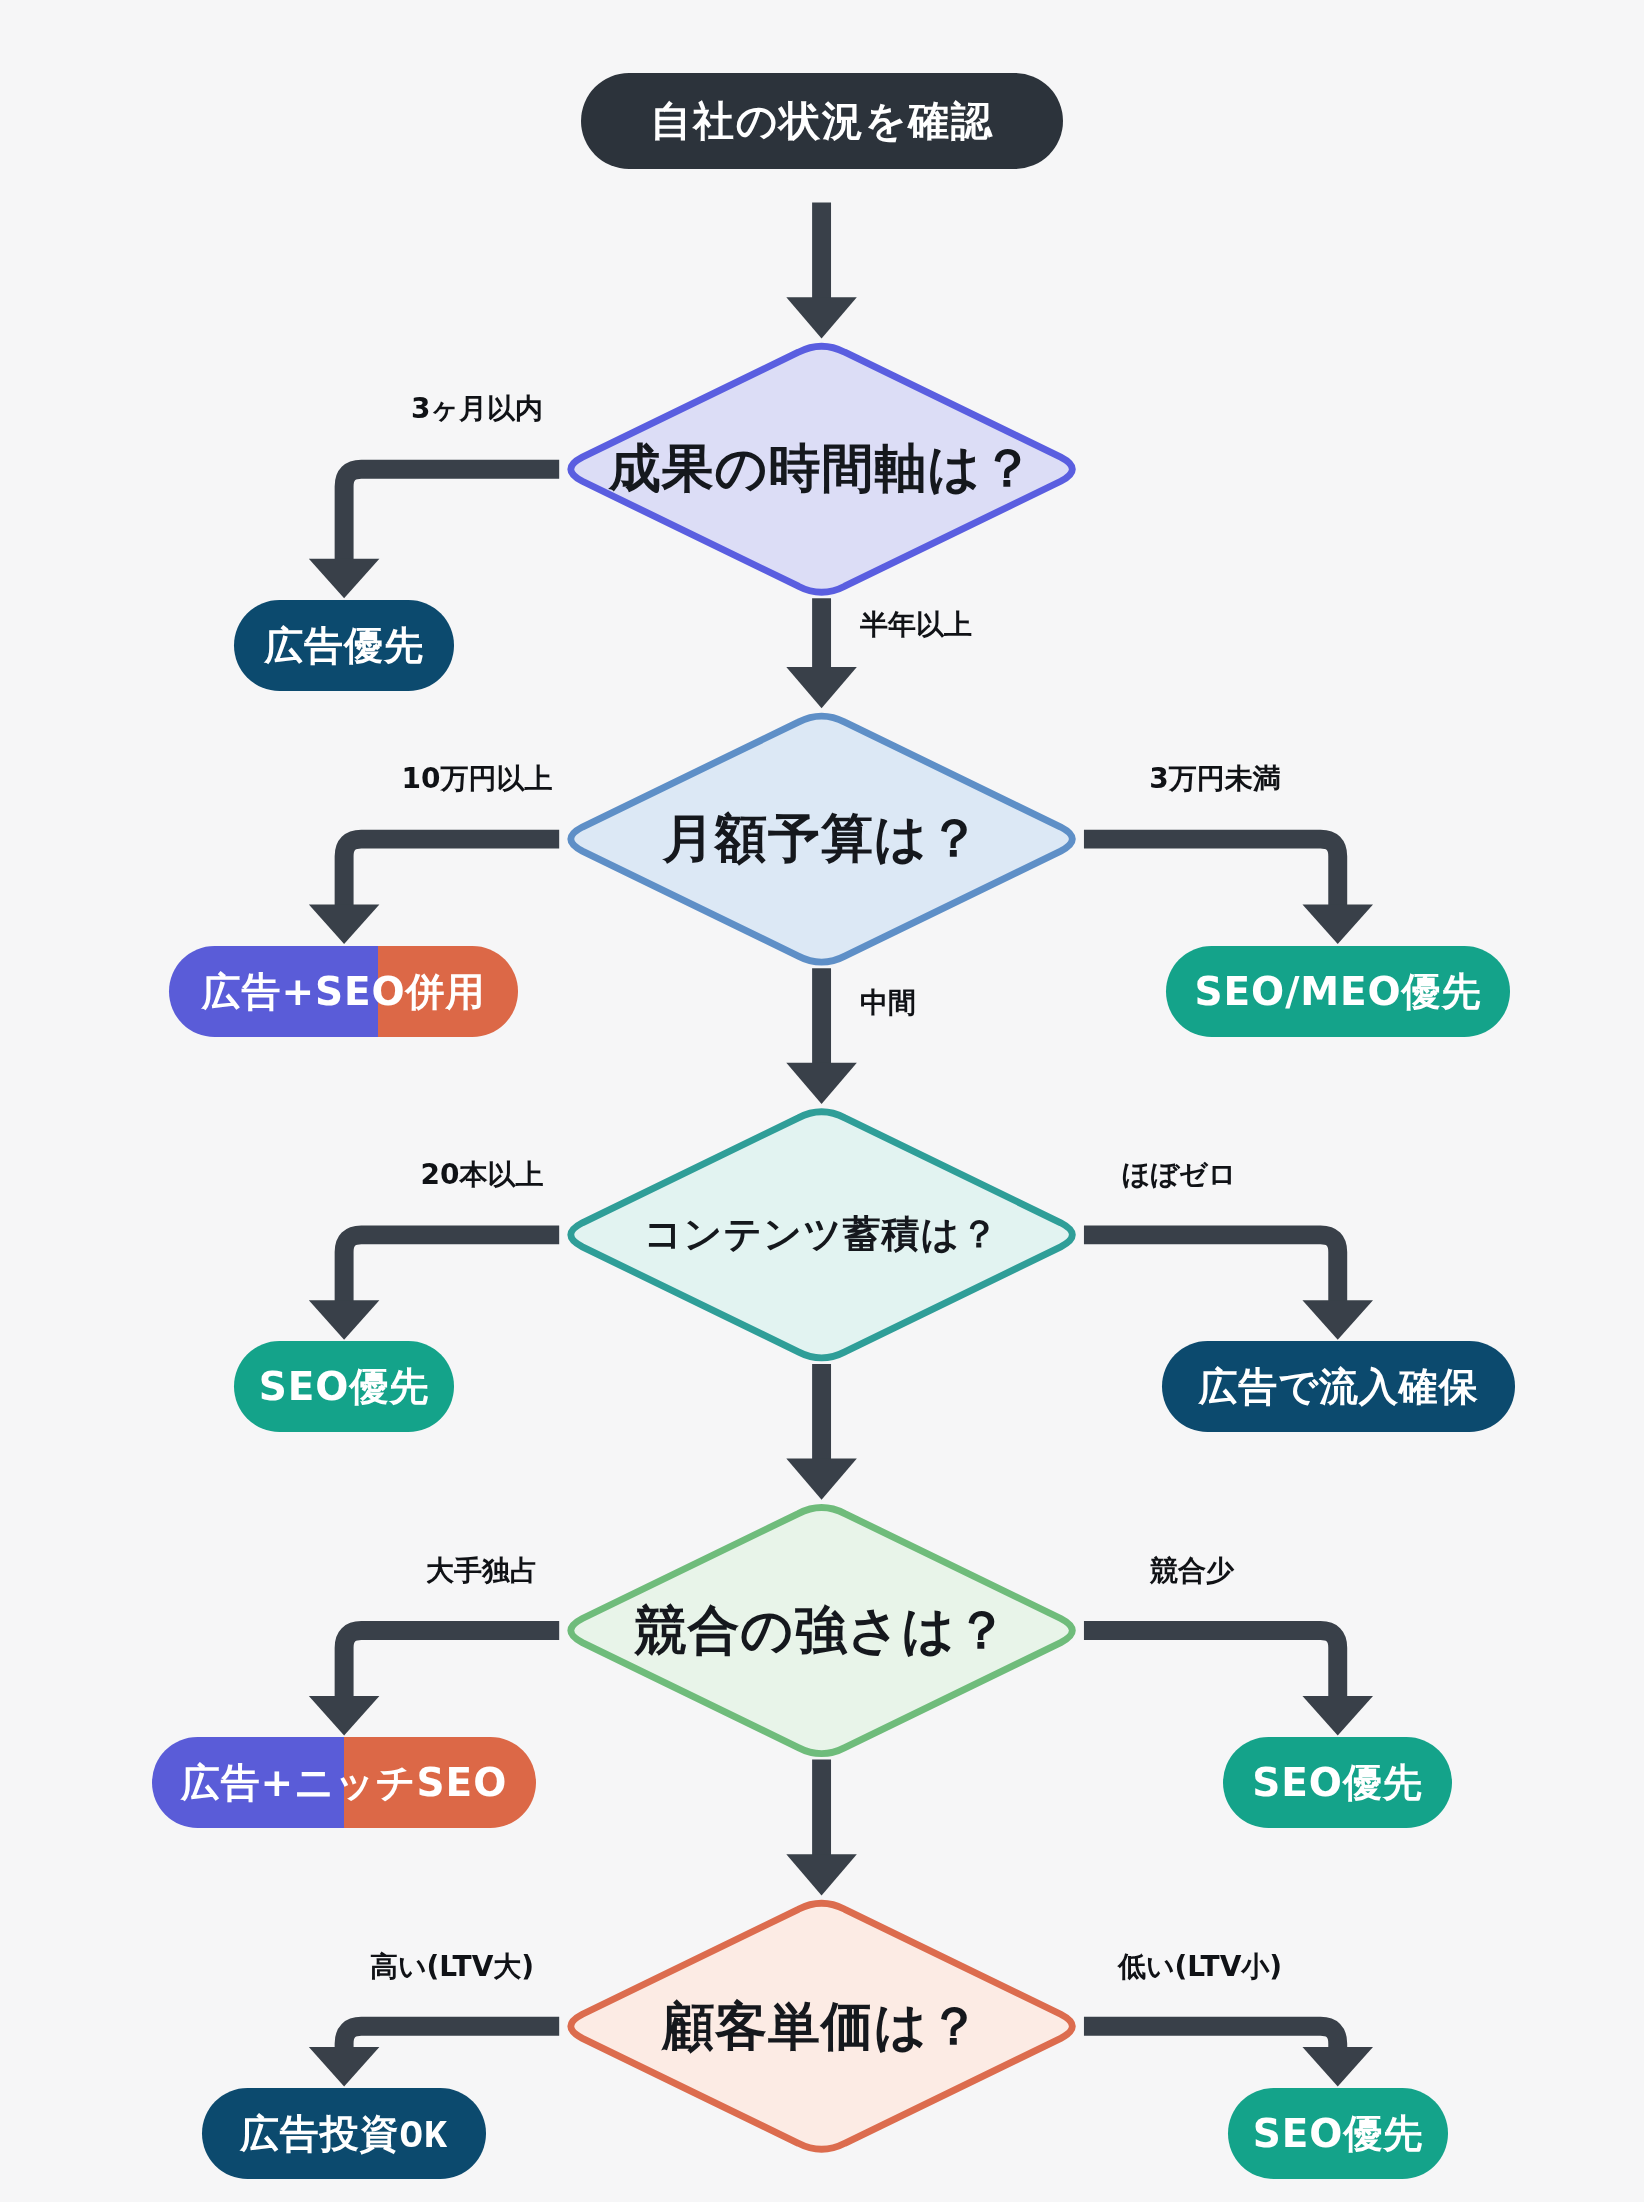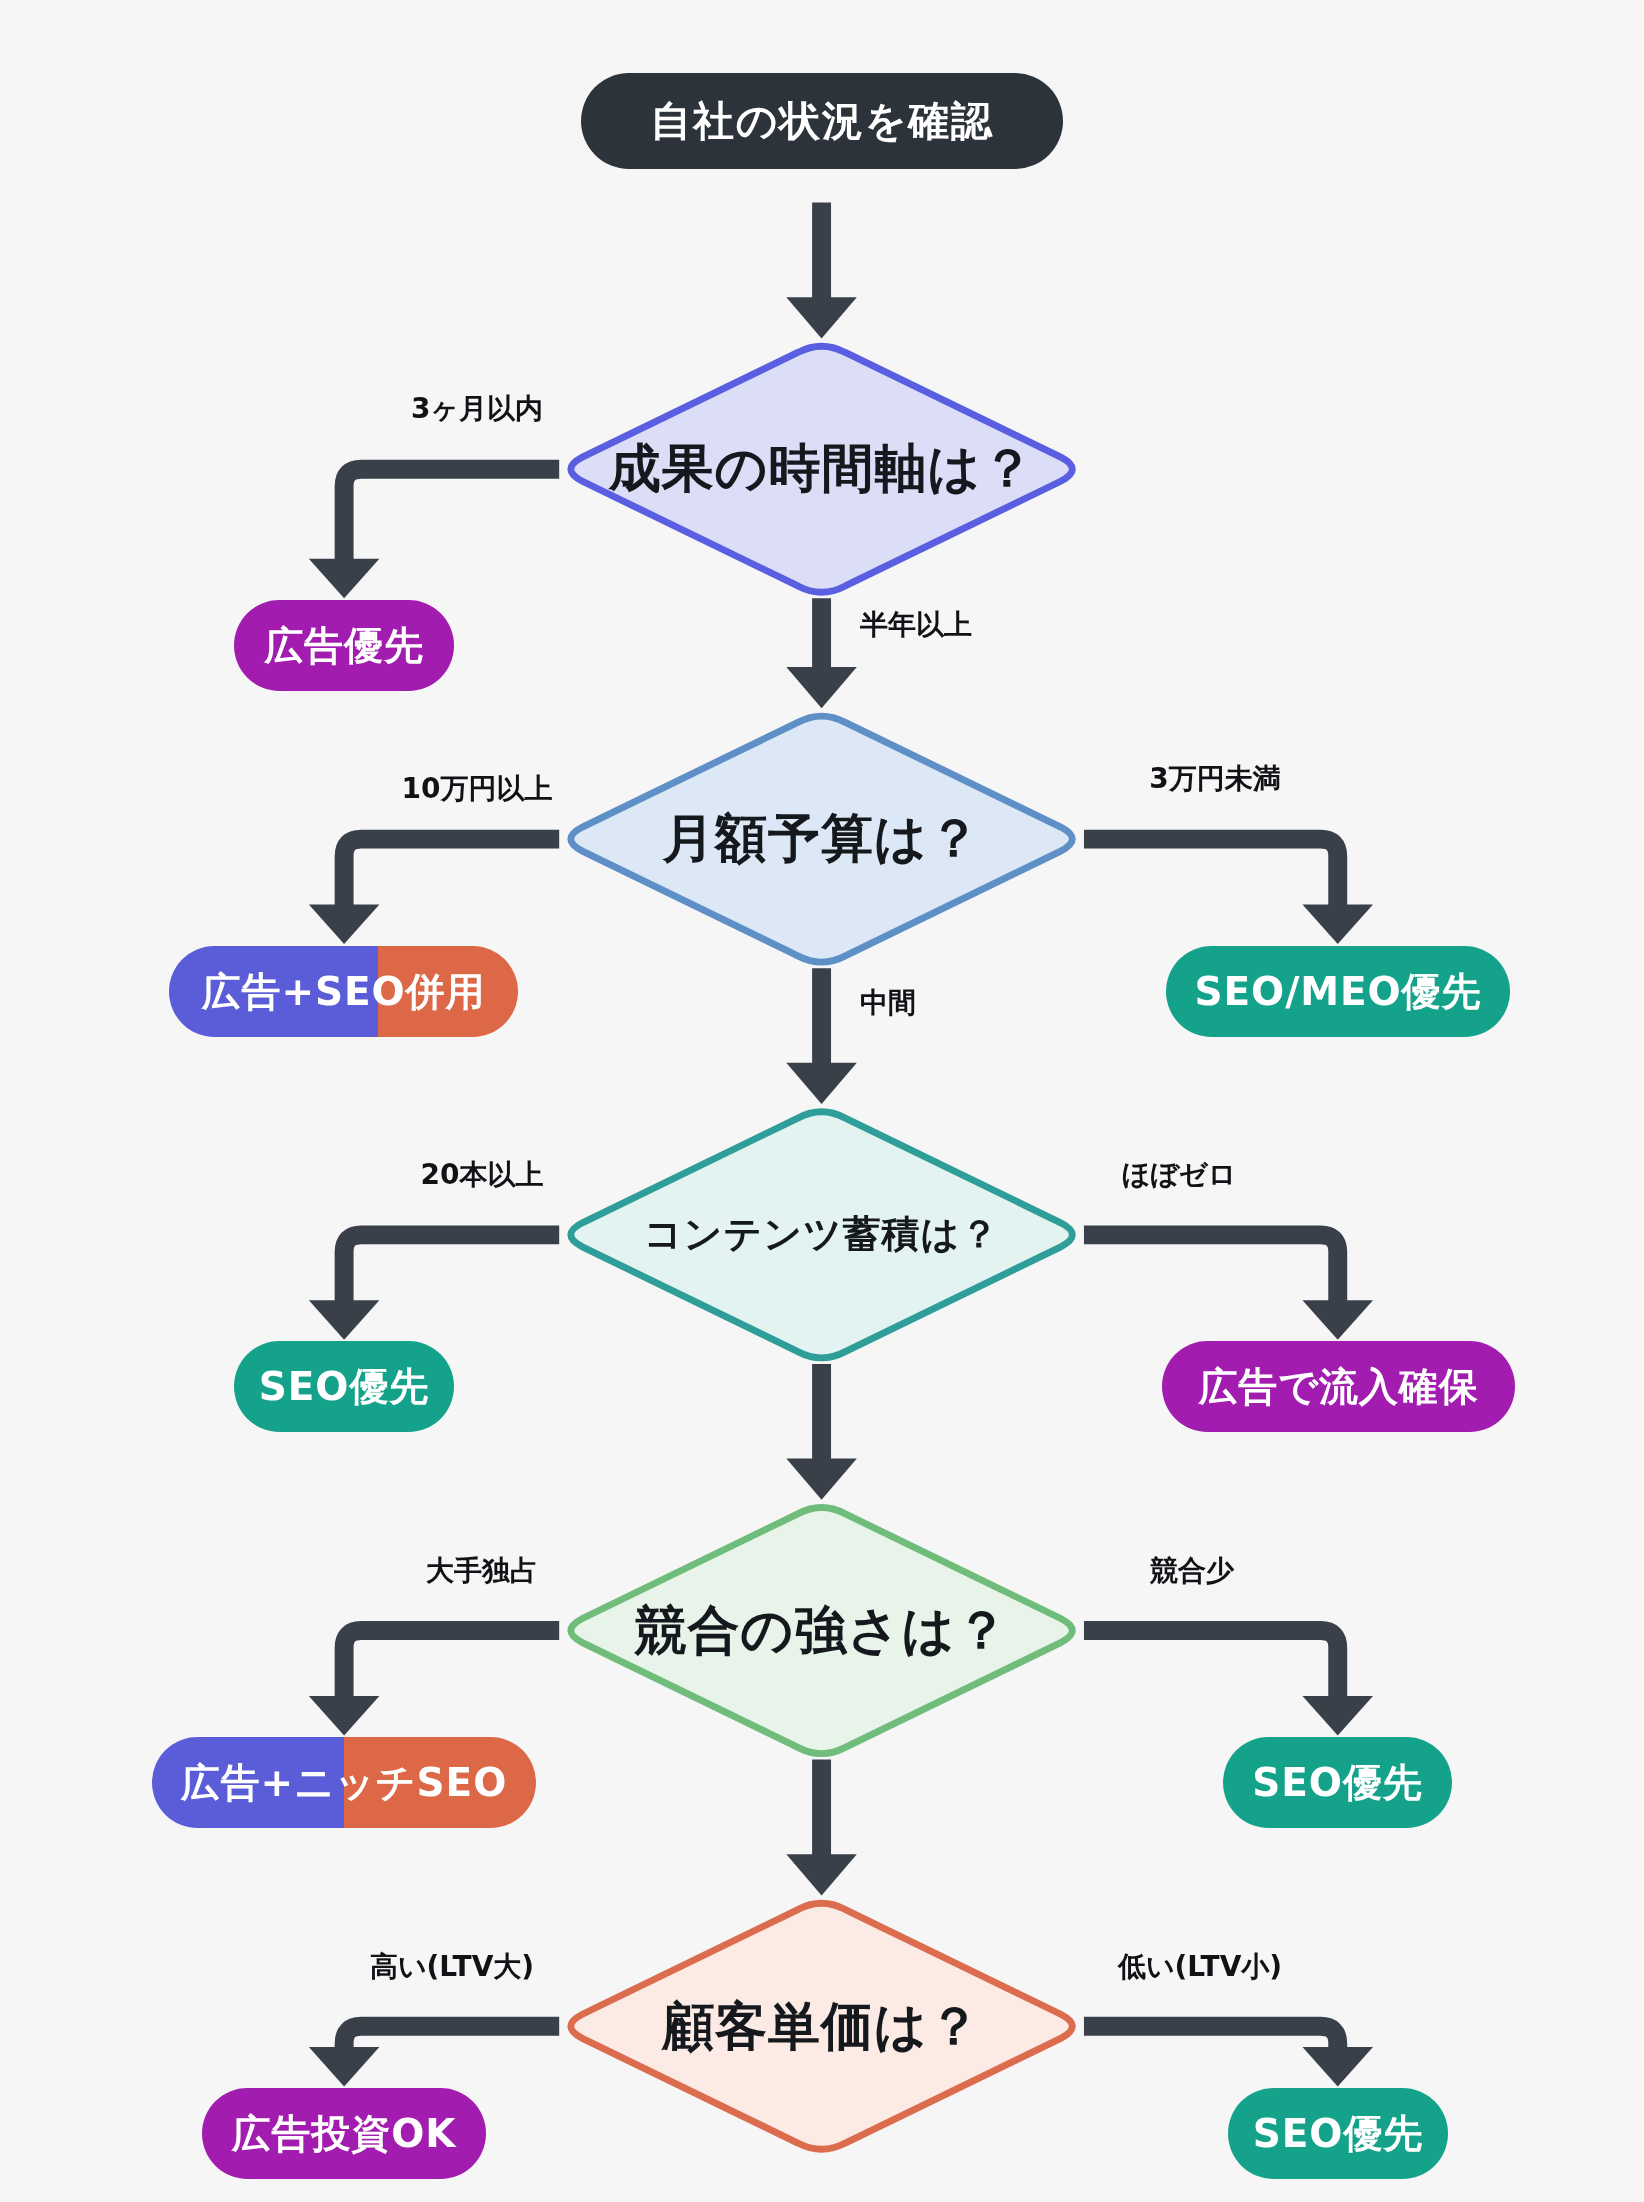--- a/index.html
+++ b/index.html
@@ -34,21 +34,21 @@
     position:absolute;width:344px;height:48px;line-height:48px;
     text-align:center;color:#101216;font-weight:700;font-size:28px;
   }
   .blabel.freeleft{width:auto;text-align:center;}
   .pill{
     position:absolute;height:91px;border-radius:46px;
     display:flex;align-items:center;justify-content:center;
     color:#ffffff;font-weight:700;font-size:39px;letter-spacing:0.9px;
     white-space:nowrap;
   }
-  .pill.orange{background:#a21caf;}
+  .pill.orange{background:#0c4a6e;font-family:Liberation Mono, monospace;}
   .pill.teal{background:#14a38a;}
   .pill.split60{background:linear-gradient(90deg,#5a5cd8 0%,#5a5cd8 60%,#dc6847 60%,#dc6847 100%);}
   .pill.split50{background:linear-gradient(90deg,#5a5cd8 0%,#5a5cd8 50%,#dc6847 50%,#dc6847 100%);}
 </style>
 </head>
 <body>
 
 <div class="canvas">
 
   <svg class="layer" width="1644" height="2203" viewBox="0 0 1911 2560">
@@ -112,21 +112,21 @@
 
   <div class="question" style="left:546px;top:441px;">成果の時間軸は？</div>
   <div class="question" style="left:546px;top:811px;">月額予算は？</div>
   <div class="question" style="left:546px;top:1207px;font-size:38px;">コンテンツ蓄積は？</div>
   <div class="question" style="left:546px;top:1603px;">競合の強さは？</div>
   <div class="question" style="left:546px;top:1999px;">顧客単価は？</div>
 
   <div class="blabel" style="left:305px;top:385px;">3ヶ月以内</div>
   <div class="blabel freeleft" style="left:860px;top:601px;">半年以上</div>
 
-  <div class="blabel" style="left:305px;top:755px;margin-top:10px;">10万円以上</div>
+  <div class="blabel" style="left:305px;top:755px;">10万円以上</div>
   <div class="blabel" style="left:1043px;top:755px;">3万円未満</div>
   <div class="blabel freeleft" style="left:860px;top:979px;">中間</div>
 
   <div class="blabel" style="left:310px;top:1151px;">20本以上</div>
   <div class="blabel" style="left:1007px;top:1151px;">ほぼゼロ</div>
 
   <div class="blabel" style="left:310px;top:1547px;">大手独占</div>
   <div class="blabel" style="left:1020px;top:1547px;">競合少</div>
 
   <div class="blabel" style="left:280px;top:1943px;">高い(LTV大)</div>

